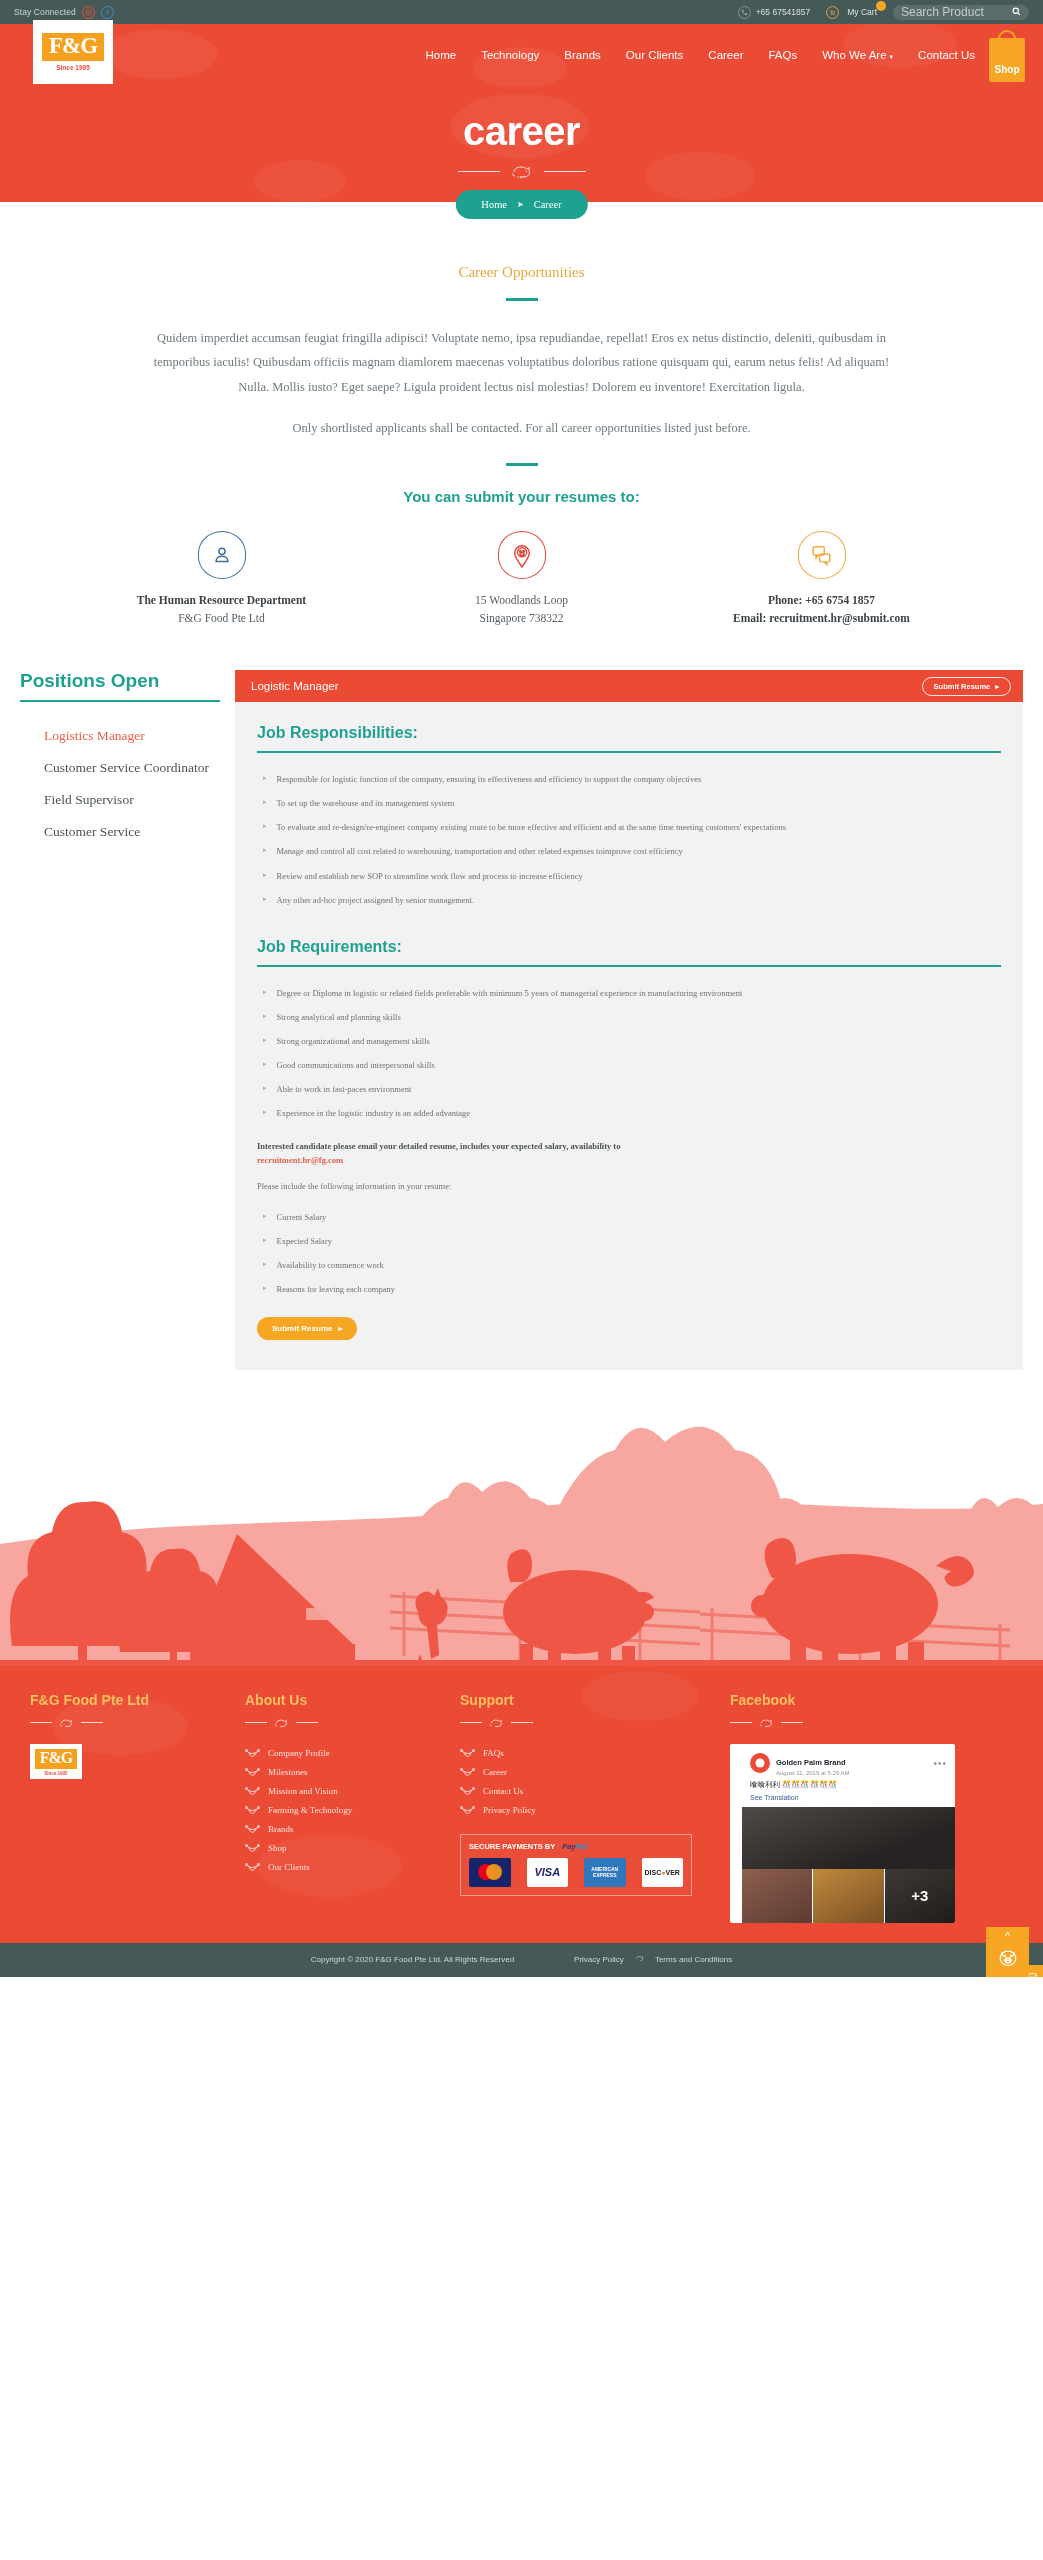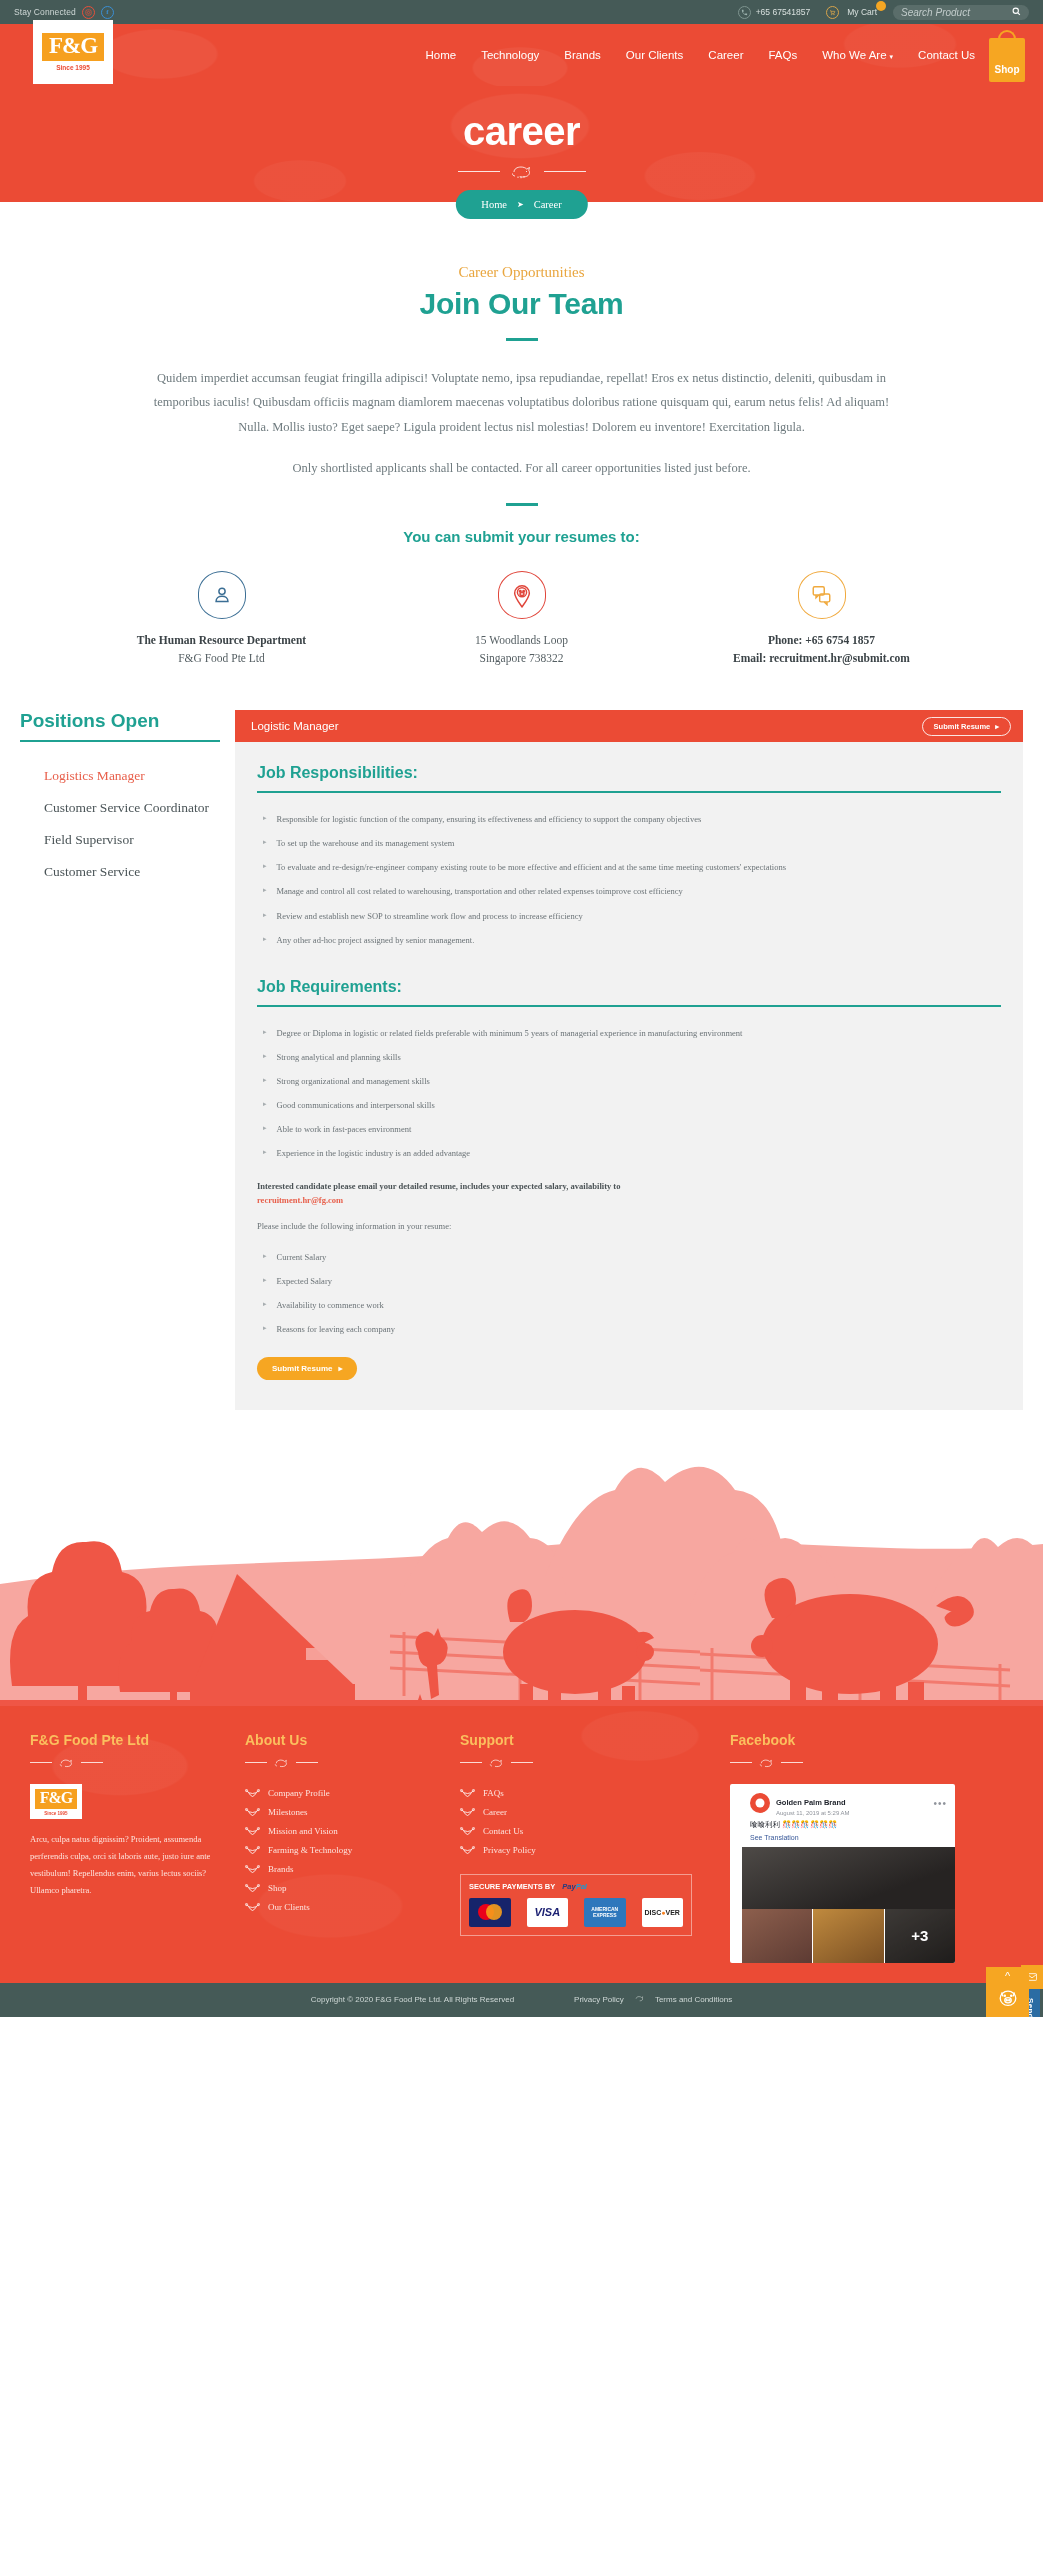--- a/index.html
+++ b/index.html
@@ -41,21 +41,21 @@
   .cart-dot {
     position: absolute; right: -9px; top: -5px;
     width: 10px; height: 10px; border-radius: 50%; background: #f5a623;
   }
   .search-box {
     width: 136px; height: 15px; border-radius: 8px; background: #5a6d6a;
     display: flex; align-items: center; padding: 0 8px;
   }
   .search-box input {
     border: 0; background: transparent; outline: none; color: #e4e9e8;
-    font-size: 10px; width: 100%; font-family: "Liberation Sans", sans-serif; font-style: italic;
+    font-size: 12px; width: 100%; font-family: "Liberation Sans", sans-serif;
   }
   .search-box input::placeholder { color: #c2cccb; }
   .search-ico { color: #fff; font-size: 8px; margin-left: auto; }
 
   
   .nav {
     height: 62px; background: #eb4b35; position: relative;
     display: flex; align-items: center;
   }
   .nav::before {
@@ -390,21 +390,20 @@
     </div>
     <div class="crumb">
       <span>Home</span>
       <span class="arrow">➤</span>
       <span>Career</span>
     </div>
   </div>
 
   <div class="intro">
     <div class="eyebrow">Career Opportunities</div>
-    <div class="h2">Join Our Team</div>
     <div class="rule"></div>
     <p class="body-p">Quidem imperdiet accumsan feugiat fringilla adipisci! Voluptate nemo, ipsa repudiandae, repellat! Eros ex netus distinctio, deleniti, quibusdam in temporibus iaculis! Quibusdam officiis magnam diamlorem maecenas voluptatibus doloribus ratione quisquam qui, earum netus felis! Ad aliquam! Nulla. Mollis iusto? Eget saepe? Ligula proident lectus nisl molestias! Dolorem eu inventore! Exercitation ligula.</p>
     <p class="body-p second">Only shortlisted applicants shall be contacted. For all career opportunities listed just before.</p>
     <div class="rule" style="margin-top:22px"></div>
     <div class="sub-h">You can submit your resumes to:</div>
   </div>
 
   <div class="contacts" id="contacts">
       <div class="ccol">
         <div class="cicon blue">
@@ -634,21 +633,20 @@
               <path d="M10 16c0-6 6-10 14-10 5 0 9 1.6 11.5 4.2L41 7l-1.5 5.5c1 1.3 1.5 2.8 1.5 4.5 0 6-6 9-14 9-2 0-4-.3-5.6-.8"></path>
               <path d="M12 24c-3 0-5-2-5-5"></path>
             </svg>
           </span>
           <span class="ln"></span>
         </div>
         <div class="f-logo">
           <div class="logo-mark">F&amp;G</div>
           <div class="logo-sub">Since 1995</div>
         </div>
-        <div class="f-text">Arcu, culpa natus dignissim? Proident, assumenda perferendis culpa, orci sit laboris aute, justo iure ante vestibulum! Repellendus enim, varius lectus sociis? Ullamco pharetra.</div>
       </div>
 
       <div class="fcol c2">
         <div class="fh">About Us</div>
         <div class="fh-div">
           <span class="ln"></span>
           <span>
             <svg width="17" height="10" viewBox="0 0 52 30" fill="none" stroke="#fff" stroke-width="2">
               <path d="M10 16c0-6 6-10 14-10 5 0 9 1.6 11.5 4.2L41 7l-1.5 5.5c1 1.3 1.5 2.8 1.5 4.5 0 6-6 9-14 9-2 0-4-.3-5.6-.8"></path>
               <path d="M12 24c-3 0-5-2-5-5"></path>

